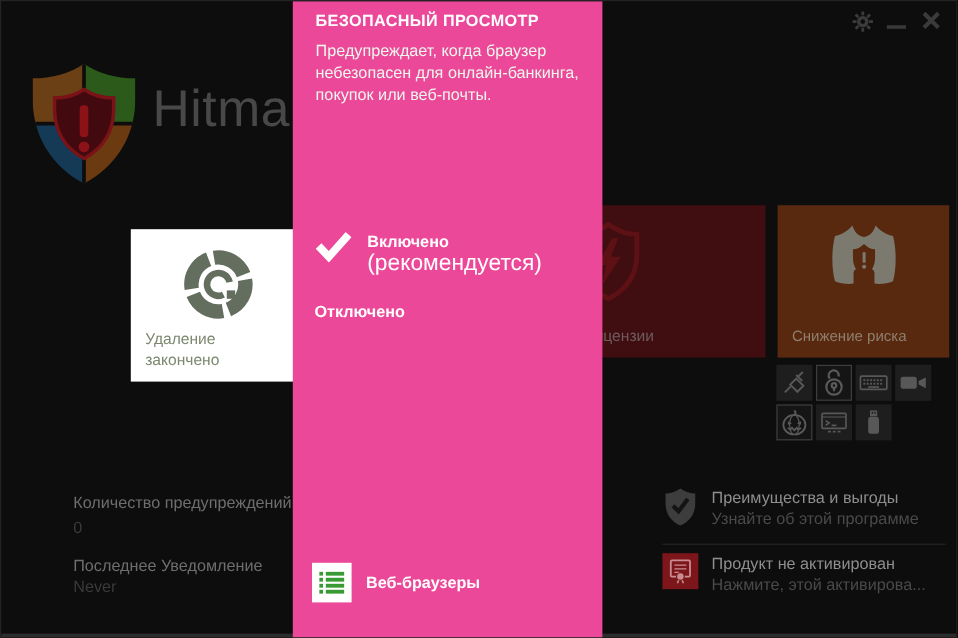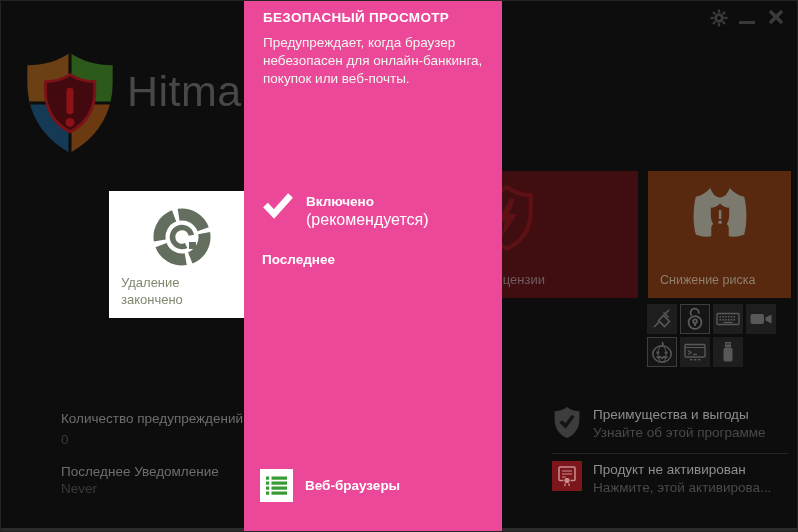--- a/index.html
+++ b/index.html
@@ -46,21 +46,21 @@
   .info-sub   { position:absolute; left:41px; top:19px; font-size:13.5px; color:#4a4a4a; white-space:nowrap; }
   .info-divider { position:absolute; left:551px; top:452px; width:236px; height:1px; background:#252525; }
 
   
   .overlay { position:absolute; left:243px; top:0; width:258px; height:532px; background:#ec4899; z-index:5; color:#fff; }
   .ov-title { position:absolute; left:19px; top:9px; font-size:13.5px; font-weight:bold; letter-spacing:.3px; }
   .ov-desc  { position:absolute; left:19px; top:33px; width:230px; font-size:13.5px; line-height:18px; color:#eef7ec; }
   .opt-on { position:absolute; left:19px; top:192px; display:flex; cursor:pointer; }
   .opt-on .texts { margin-left:13px; }
   .opt-label { font-size:13.5px; font-weight:bold; line-height:18px; }
-  .opt-note  { font-size:16px; line-height:18px; }
+  .opt-note  { font-size:19px; line-height:18px; }
   .opt-off { position:absolute; left:18px; top:251px; font-size:13.5px; font-weight:bold; cursor:pointer; }
   .browsers { position:absolute; left:16px; top:468px; display:flex; align-items:center; cursor:pointer; }
   .list-box { width:33px; height:33px; background:#fff; display:flex; align-items:center; justify-content:center; }
   .browsers-label { margin-left:12px; font-size:13.5px; font-weight:bold; }
 </style>
 </head>
 <body>
 
 <div class="window">
   <div class="bottom-edge"></div>
@@ -261,21 +261,21 @@
     <div class="opt-on">
       <svg width="30" height="26" viewBox="0 0 30 26">
         <path d="M2.5 12 L11 21 L27.5 2.5" stroke="#ffffff" stroke-width="6.5" fill="none"></path>
       </svg>
       <div class="texts">
         <div class="opt-label">Включено</div>
         <div class="opt-note">(рекомендуется)</div>
       </div>
     </div>
 
-    <div class="opt-off">Последнее</div>
+    <div class="opt-off">Отключено</div>
 
     <div class="browsers">
       <div class="list-box">
         <svg width="21" height="19" viewBox="0 0 21 19">
           <g fill="#389a33">
             <rect x="0" y="0.5" width="3.2" height="3.2"></rect>
               <rect x="5.5" y="0.5" width="15.5" height="3.2"></rect>
             <rect x="0" y="5.5" width="3.2" height="3.2"></rect>
               <rect x="5.5" y="5.5" width="15.5" height="3.2"></rect>
             <rect x="0" y="10.5" width="3.2" height="3.2"></rect>

